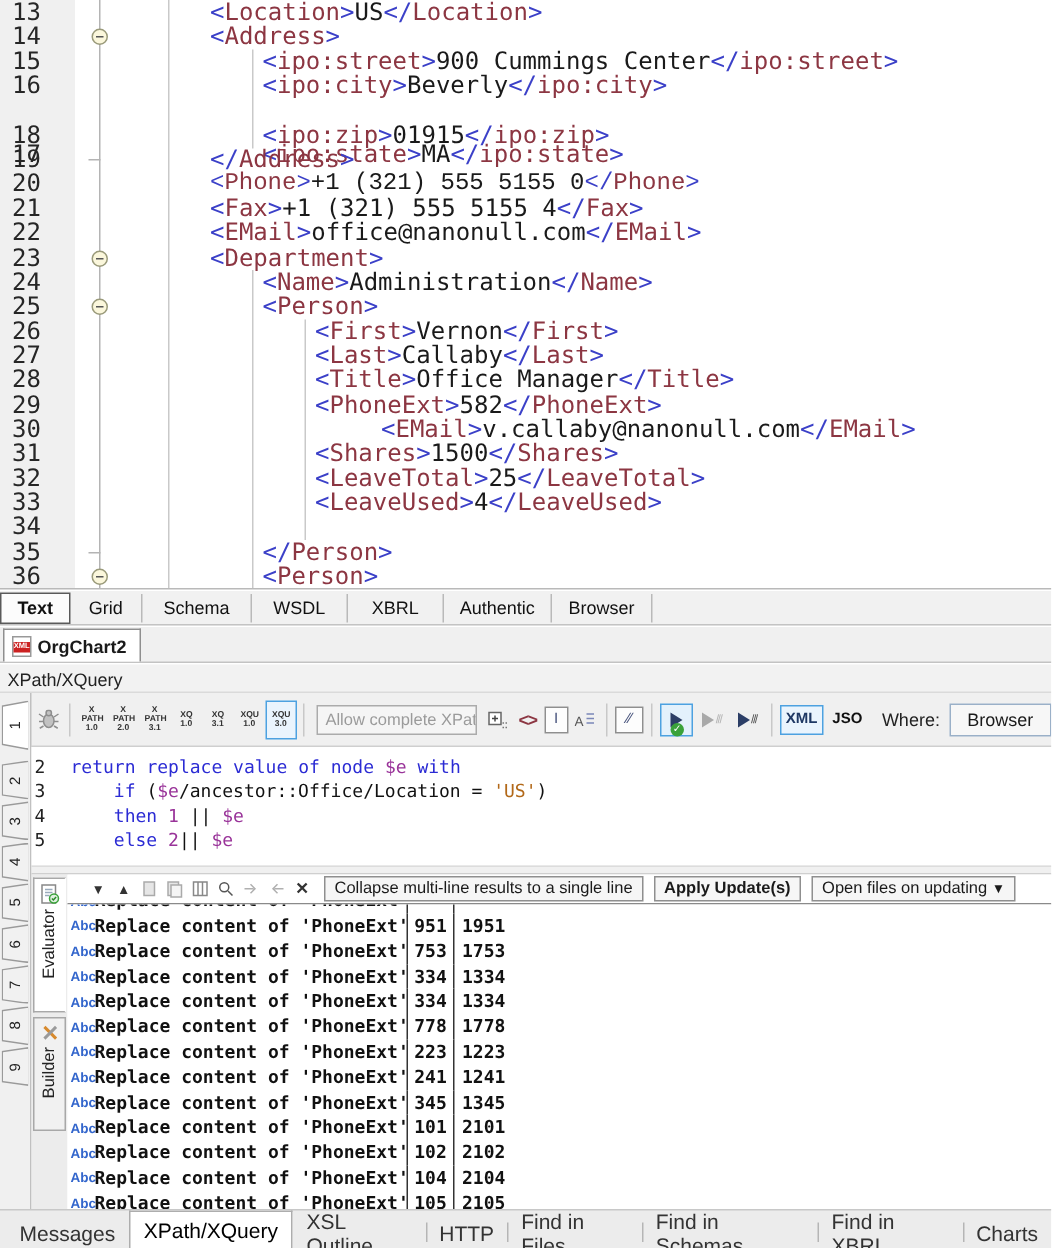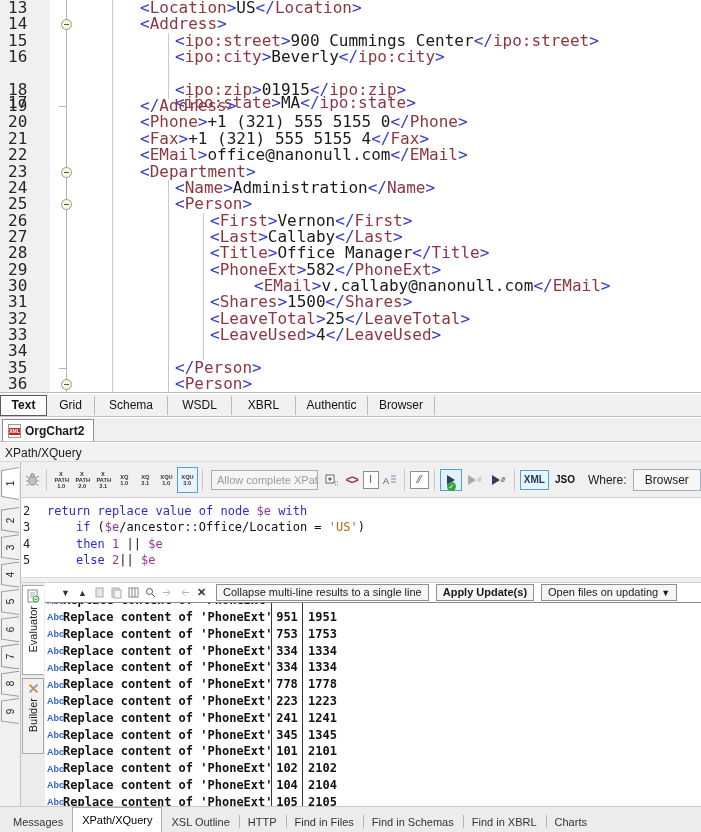--- a/index.html
+++ b/index.html
@@ -91,21 +91,21 @@
   #results-list{position:absolute;left:45px;top:603px;width:656px;height:203px;background:#fff;overflow:hidden}
   #rows-inner{margin-top:-10.8px}
   .rrow{display:flex;align-items:center;height:16.8px;font-family:"DejaVu Sans Mono",monospace;font-size:12px;font-weight:bold;color:#111;padding-left:2px}
   .rrow .abc{width:16px;font-family:"Liberation Sans",sans-serif;font-size:9px;font-weight:bold;color:var(--c-abc)}
   .rrow .action{width:209px;height:100%;line-height:16.8px;border-right:1px solid #333;white-space:pre}
   .rrow .old{width:31px;height:100%;line-height:16.8px;text-align:center;border-right:1px solid #333}
   .rrow .new{padding-left:5px;line-height:16.8px}
 
   
   #bottom-tabs{position:absolute;left:0;top:806px;width:701px;height:26px;background:#ececec;border-top:1px solid #c8c8c8;display:flex;align-items:flex-end;padding-left:4px}
-  .btab{height:21px;padding:0 9px;display:flex;align-items:center;font-size:11px;color:#333;position:relative}
+  .btab{height:21px;padding:0 9px;display:flex;align-items:center;font-size:14px;color:#333;position:relative}
   .btab:not(.active)+.btab:not(.active)::before{content:"";position:absolute;left:0;top:4px;height:13px;width:1px;background:#b5b5b5}
   .btab.active{background:#fff;border:1px solid #adadad;border-bottom:none;height:25px;color:#000}
 
   svg{display:block}
 </style>
 </head>
 <body>
 
 <div class="app">
 
@@ -117,21 +117,21 @@
     <div class="vline" style="left:168px;top:180px;height:213px"></div>
     <div class="vline" style="left:203px;top:213px;height:147px"></div>
     <div id="xml-lines">
         <div class="xline" style="top: 0px;"><span class="lnum">13</span><span class="ltext" style="left: 140px;"><span class="bracket">&lt;</span><span class="tag">Location</span><span class="bracket">&gt;</span><span>US</span><span class="bracket">&lt;/</span><span class="tag">Location</span><span class="bracket">&gt;</span></span></div>
         <div class="xline" style="top: 16.35px;"><span class="lnum">14</span><span class="fold-open"></span><span class="ltext" style="left: 140px;"><span class="bracket">&lt;</span><span class="tag">Address</span><span class="bracket">&gt;</span></span></div>
         <div class="xline" style="top: 32.7px; text-decoration: underline;"><span class="lnum">15</span><span class="ltext" style="left: 175px;"><span class="bracket">&lt;</span><span class="tag">ipo:street</span><span class="bracket">&gt;</span><span>900 Cummings Center</span><span class="bracket">&lt;/</span><span class="tag">ipo:street</span><span class="bracket">&gt;</span></span></div>
         <div class="xline" style="top: 49.05px;"><span class="lnum">16</span><span class="ltext" style="left: 175px;"><span class="bracket">&lt;</span><span class="tag">ipo:city</span><span class="bracket">&gt;</span><span>Beverly</span><span class="bracket">&lt;/</span><span class="tag">ipo:city</span><span class="bracket">&gt;</span></span></div>
         <div class="xline" style="top: 65.4px; margin-top: 30px;"><span class="lnum">17</span><span class="ltext" style="left: 175px;"><span class="bracket">&lt;</span><span class="tag">ipo:state</span><span class="bracket">&gt;</span><span>MA</span><span class="bracket">&lt;/</span><span class="tag">ipo:state</span><span class="bracket">&gt;</span></span></div>
         <div class="xline" style="top: 81.75px;"><span class="lnum">18</span><span class="ltext" style="left: 175px;"><span class="bracket">&lt;</span><span class="tag">ipo:zip</span><span class="bracket">&gt;</span><span>01915</span><span class="bracket">&lt;/</span><span class="tag">ipo:zip</span><span class="bracket">&gt;</span></span></div>
         <div class="xline" style="top: 98.1px;"><span class="lnum">19</span><span class="fold-end"></span><span class="ltext" style="left: 140px;"><span class="bracket">&lt;/</span><span class="tag">Address</span><span class="bracket">&gt;</span></span></div>
-        <div class="xline" style="top: 114.45px;"><span class="lnum">20</span><span class="ltext" style="left: 140px;"><span class="bracket">&lt;</span><span class="tag">Phone</span><span class="bracket">&gt;</span><span>+1 (321) 555 5155 0</span><span class="bracket">&lt;/</span><span class="tag">Phone</span><span class="bracket">&gt;</span></span></div>
+        <div class="xline" style="top: 114.45px;"><span class="lnum">20</span><span class="ltext" style="left: 140px; font-family: Liberation Mono, monospace;"><span class="bracket">&lt;</span><span class="tag">Phone</span><span class="bracket">&gt;</span><span>+1 (321) 555 5155 0</span><span class="bracket">&lt;/</span><span class="tag">Phone</span><span class="bracket">&gt;</span></span></div>
         <div class="xline" style="top: 130.8px;"><span class="lnum">21</span><span class="ltext" style="left: 140px;"><span class="bracket">&lt;</span><span class="tag">Fax</span><span class="bracket">&gt;</span><span>+1 (321) 555 5155 4</span><span class="bracket">&lt;/</span><span class="tag">Fax</span><span class="bracket">&gt;</span></span></div>
         <div class="xline" style="top: 147.15px;"><span class="lnum">22</span><span class="ltext" style="left: 140px;"><span class="bracket">&lt;</span><span class="tag">EMail</span><span class="bracket">&gt;</span><span>office@nanonull.com</span><span class="bracket">&lt;/</span><span class="tag">EMail</span><span class="bracket">&gt;</span></span></div>
         <div class="xline" style="top: 163.5px;"><span class="lnum">23</span><span class="fold-open"></span><span class="ltext" style="left: 140px;"><span class="bracket">&lt;</span><span class="tag">Department</span><span class="bracket">&gt;</span></span></div>
         <div class="xline" style="top: 179.85px;"><span class="lnum">24</span><span class="ltext" style="left: 175px;"><span class="bracket">&lt;</span><span class="tag">Name</span><span class="bracket">&gt;</span><span>Administration</span><span class="bracket">&lt;/</span><span class="tag">Name</span><span class="bracket">&gt;</span></span></div>
         <div class="xline" style="top: 196.2px;"><span class="lnum">25</span><span class="fold-open"></span><span class="ltext" style="left: 175px;"><span class="bracket">&lt;</span><span class="tag">Person</span><span class="bracket">&gt;</span></span></div>
         <div class="xline" style="top: 212.55px;"><span class="lnum">26</span><span class="ltext" style="left: 210px;"><span class="bracket">&lt;</span><span class="tag">First</span><span class="bracket">&gt;</span><span>Vernon</span><span class="bracket">&lt;/</span><span class="tag">First</span><span class="bracket">&gt;</span></span></div>
         <div class="xline" style="top: 228.9px;"><span class="lnum">27</span><span class="ltext" style="left: 210px;"><span class="bracket">&lt;</span><span class="tag">Last</span><span class="bracket">&gt;</span><span>Callaby</span><span class="bracket">&lt;/</span><span class="tag">Last</span><span class="bracket">&gt;</span></span></div>
         <div class="xline" style="top: 245.25px;"><span class="lnum">28</span><span class="ltext" style="left: 210px;"><span class="bracket">&lt;</span><span class="tag">Title</span><span class="bracket">&gt;</span><span>Office Manager</span><span class="bracket">&lt;/</span><span class="tag">Title</span><span class="bracket">&gt;</span></span></div>
         <div class="xline" style="top: 261.6px;"><span class="lnum">29</span><span class="ltext" style="left: 210px;"><span class="bracket">&lt;</span><span class="tag">PhoneExt</span><span class="bracket">&gt;</span><span>582</span><span class="bracket">&lt;/</span><span class="tag">PhoneExt</span><span class="bracket">&gt;</span></span></div>
         <div class="xline" style="top: 277.95px;"><span class="lnum">30</span><span class="ltext" style="left: 210px; margin-left: 44px;"><span class="bracket">&lt;</span><span class="tag">EMail</span><span class="bracket">&gt;</span><span>v.callaby@nanonull.com</span><span class="bracket">&lt;/</span><span class="tag">EMail</span><span class="bracket">&gt;</span></span></div>

